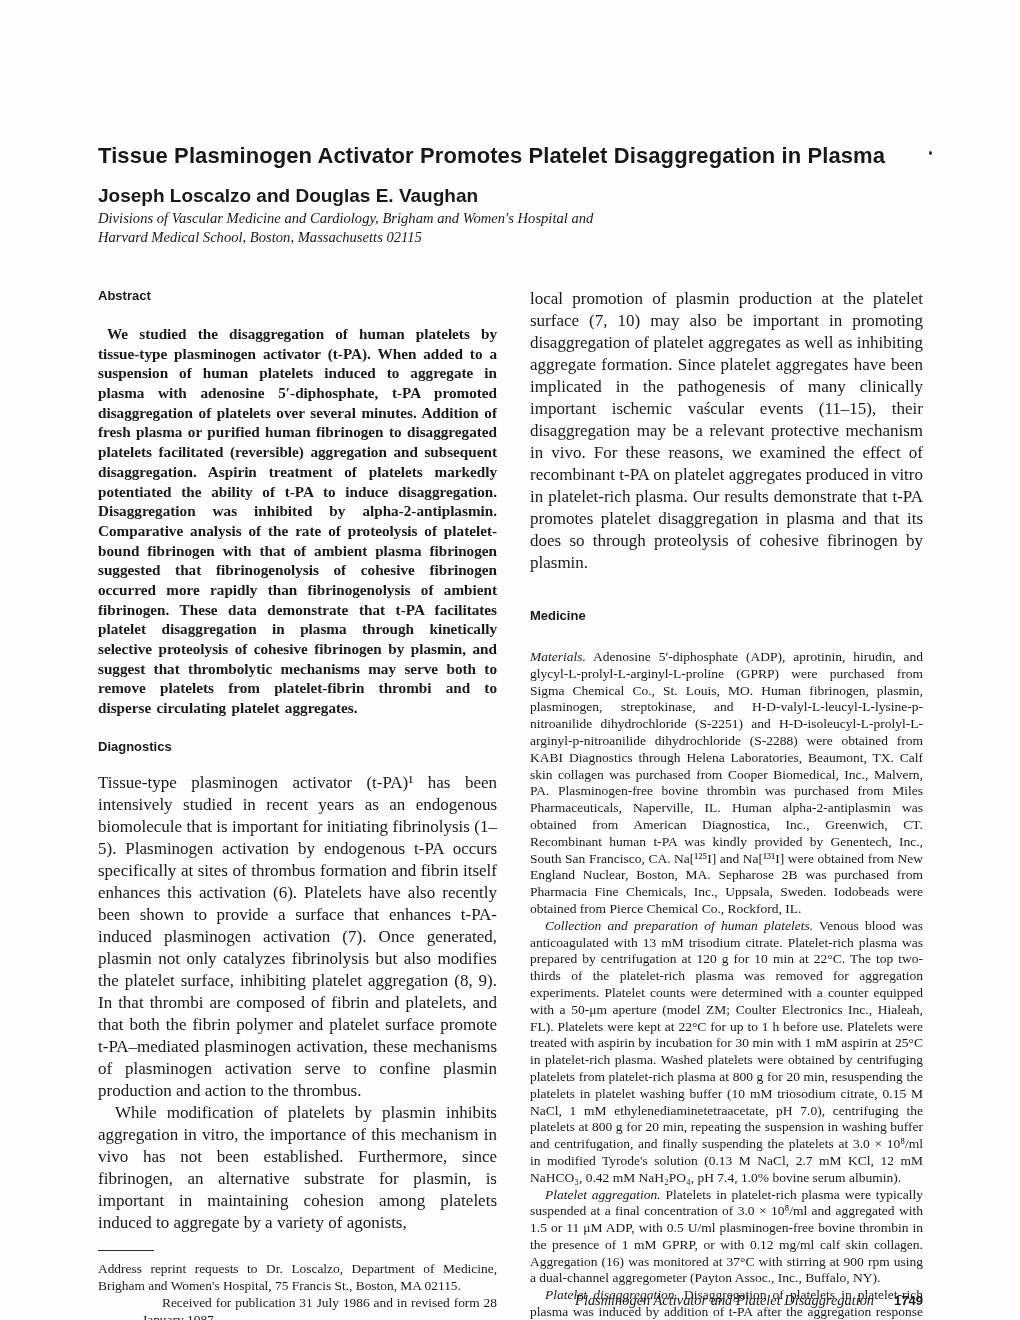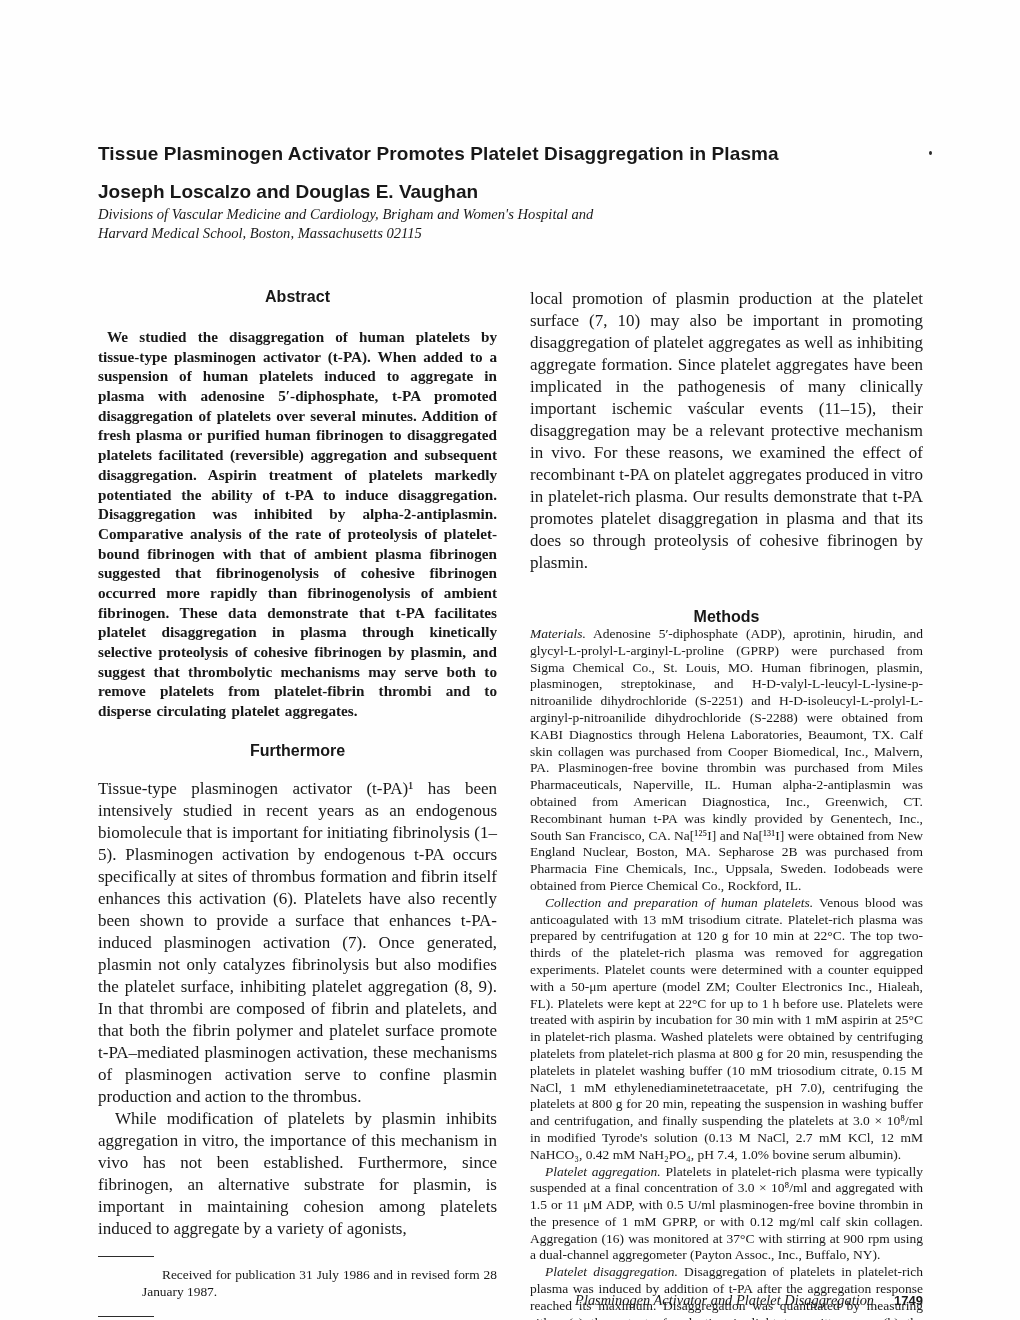--- a/index.html
+++ b/index.html
@@ -18,21 +18,21 @@
   }
   .header {
     position: absolute;
     left: 98px;
     top: 143px;
     width: 845px;
   }
   .title {
     font-family: "Liberation Sans", sans-serif;
     font-weight: bold;
-    font-size: 19px;
+    font-size: 22px;
     letter-spacing: 0.1px;
     margin: 0;
   }
   .authors {
     font-family: "Liberation Sans", sans-serif;
     font-weight: bold;
     font-size: 19px;
     margin-top: 16px;
   }
   .affiliation {
@@ -58,23 +58,22 @@
   }
   .col-right {
     position: absolute;
     left: 530px;
     top: 288px;
     width: 393px;
   }
   .section-heading {
     font-family: "Liberation Sans", sans-serif;
     font-weight: bold;
-    font-size: 16px;
-    margin: 0;
-    text-align: center;
+    font-size: 13px;
+    margin: 0;
   }
   .abstract-body {
     margin: 21px 0 0 0;
     font-weight: bold;
     font-size: 15.2px;
     line-height: 1.295;
     text-align: justify;
     text-indent: 9px;
     word-spacing: 1.5px;
   }
@@ -115,20 +114,21 @@
   .methods-heading {
     margin-top: 34px;
   }
   .methods-par {
     margin: 0;
     font-size: 13.5px;
     line-height: 1.245;
     text-align: justify;
   }
   .methods-first {
+    margin-top: 26px;
   }
   .methods-par.par-indent {
     text-indent: 15px;
   }
   .footer {
     position: absolute;
     left: 530px;
     top: 1291px;
     width: 393px;
     text-align: right;
@@ -158,36 +158,37 @@
     <div class="affiliation">
       <div>Divisions of Vascular Medicine and Cardiology, Brigham and Women's Hospital and</div>
       <div>Harvard Medical School, Boston, Massachusetts 02115</div>
     </div>
   </div>
 
   <div class="col-left">
     <h2 class="section-heading">Abstract</h2>
     <p class="abstract-body">We studied the disaggregation of human platelets by tissue-type plasminogen activator (t-PA). When added to a suspension of human platelets induced to aggregate in plasma with adenosine 5′-diphosphate, t-PA promoted disaggregation of platelets over several minutes. Addition of fresh plasma or purified human fibrinogen to disaggregated platelets facilitated (reversible) aggregation and subsequent disaggregation. Aspirin treatment of platelets markedly potentiated the ability of t-PA to induce disaggregation. Disaggregation was inhibited by alpha-2-antiplasmin. Comparative analysis of the rate of proteolysis of platelet-bound fibrinogen with that of ambient plasma fibrinogen suggested that fibrinogenolysis of cohesive fibrinogen occurred more rapidly than fibrinogenolysis of ambient fibrinogen. These data demonstrate that t-PA facilitates platelet disaggregation in plasma through kinetically selective proteolysis of cohesive fibrinogen by plasmin, and suggest that thrombolytic mechanisms may serve both to remove platelets from platelet-fibrin thrombi and to disperse circulating platelet aggregates.</p>
 
-    <h2 class="section-heading intro-heading">Furthermore</h2>
+    <h2 class="section-heading intro-heading">Diagnostics</h2>
     <p class="body-par first-body-par">Tissue-type plasminogen activator (t-PA)¹ has been intensively studied in recent years as an endogenous biomolecule that is important for initiating fibrinolysis (1–5). Plasminogen activation by endogenous t-PA occurs specifically at sites of thrombus formation and fibrin itself enhances this activation (6). Platelets have also recently been shown to provide a surface that enhances t-PA-induced plasminogen activation (7). Once generated, plasmin not only catalyzes fibrinolysis but also modifies the platelet surface, inhibiting platelet aggregation (8, 9). In that thrombi are composed of fibrin and platelets, and that both the fibrin polymer and platelet surface promote t-PA–mediated plasminogen activation, these mechanisms of plasminogen activation serve to confine plasmin production and action to the thrombus.</p>
     <p class="body-par par-indent">While modification of platelets by plasmin inhibits aggregation in vitro, the importance of this mechanism in vivo has not been established. Furthermore, since fibrinogen, an alternative substrate for plasmin, is important in maintaining cohesion among platelets induced to aggregate by a variety of agonists,</p>
 
     <div class="rule-short"></div>
+    <p class="fn">Address reprint requests to Dr. Loscalzo, Department of Medicine, Brigham and Women's Hospital, 75 Francis St., Boston, MA 02115.</p>
     <p class="fn fn-received">Received for publication 31 July 1986 and in revised form 28 January 1987.</p>
 
     <div class="rule-short"></div>
     <p class="fn"><span>1. </span><span class="italic-lead">Abbreviations used in this paper:</span><span> GPRP, glycyl-L-prolyl-L-arginyl-L-proline; t-PA, tissue-type plasminogen activator.</span></p>
 
   </div>
 
   <div class="col-right">
     <p class="body-par">local promotion of plasmin production at the platelet surface (7, 10) may also be important in promoting disaggregation of platelet aggregates as well as inhibiting aggregate formation. Since platelet aggregates have been implicated in the pathogenesis of many clinically important ischemic vaścular events (11–15), their disaggregation may be a relevant protective mechanism in vivo. For these reasons, we examined the effect of recombinant t-PA on platelet aggregates produced in vitro in platelet-rich plasma. Our results demonstrate that t-PA promotes platelet disaggregation in plasma and that its does so through proteolysis of cohesive fibrinogen by plasmin.</p>
 
-    <h2 class="section-heading methods-heading">Methods</h2>
+    <h2 class="section-heading methods-heading">Medicine</h2>
 
     <p class="methods-par methods-first"><span class="italic-lead">Materials.</span><span> Adenosine 5′-diphosphate (ADP), aprotinin, hirudin, and glycyl-L-prolyl-L-arginyl-L-proline (GPRP) were purchased from Sigma Chemical Co., St. Louis, MO. Human fibrinogen, plasmin, plasminogen, streptokinase, and H-D-valyl-L-leucyl-L-lysine-p-nitroanilide dihydrochloride (S-2251) and H-D-isoleucyl-L-prolyl-L-arginyl-p-nitroanilide dihydrochloride (S-2288) were obtained from KABI Diagnostics through Helena Laboratories, Beaumont, TX. Calf skin collagen was purchased from Cooper Biomedical, Inc., Malvern, PA. Plasminogen-free bovine thrombin was purchased from Miles Pharmaceuticals, Naperville, IL. Human alpha-2-antiplasmin was obtained from American Diagnostica, Inc., Greenwich, CT. Recombinant human t-PA was kindly provided by Genentech, Inc., South San Francisco, CA. Na[¹²⁵I] and Na[¹³¹I] were obtained from New England Nuclear, Boston, MA. Sepharose 2B was purchased from Pharmacia Fine Chemicals, Inc., Uppsala, Sweden. Iodobeads were obtained from Pierce Chemical Co., Rockford, IL.</span></p>
 
     <p class="methods-par par-indent"><span class="italic-lead">Collection and preparation of human platelets.</span><span> Venous blood was anticoagulated with 13 mM trisodium citrate. Platelet-rich plasma was prepared by centrifugation at 120 g for 10 min at 22°C. The top two-thirds of the platelet-rich plasma was removed for aggregation experiments. Platelet counts were determined with a counter equipped with a 50-μm aperture (model ZM; Coulter Electronics Inc., Hialeah, FL). Platelets were kept at 22°C for up to 1 h before use. Platelets were treated with aspirin by incubation for 30 min with 1 mM aspirin at 25°C in platelet-rich plasma. Washed platelets were obtained by centrifuging platelets from platelet-rich plasma at 800 g for 20 min, resuspending the platelets in platelet washing buffer (10 mM triosodium citrate, 0.15 M NaCl, 1 mM ethylenediaminetetraacetate, pH 7.0), centrifuging the platelets at 800 g for 20 min, repeating the suspension in washing buffer and centrifugation, and finally suspending the platelets at 3.0 × 10⁸/ml in modified Tyrode's solution (0.13 M NaCl, 2.7 mM KCl, 12 mM NaHCO₃, 0.42 mM NaH₂PO₄, pH 7.4, 1.0% bovine serum albumin).</span></p>
 
     <p class="methods-par par-indent"><span class="italic-lead">Platelet aggregation.</span><span> Platelets in platelet-rich plasma were typically suspended at a final concentration of 3.0 × 10⁸/ml and aggregated with 1.5 or 11 μM ADP, with 0.5 U/ml plasminogen-free bovine thrombin in the presence of 1 mM GPRP, or with 0.12 mg/ml calf skin collagen. Aggregation (16) was monitored at 37°C with stirring at 900 rpm using a dual-channel aggregometer (Payton Assoc., Inc., Buffalo, NY).</span></p>
 
     <p class="methods-par par-indent"><span class="italic-lead">Platelet disaggregation.</span><span> Disaggregation of platelets in platelet-rich plasma was induced by addition of t-PA after the aggregation response reached its maximum. Disaggregation was quantitated by measuring either (a) the extent of reduction in light transmittance or (b) the maximal rate of decrease in light transmittance after addition of t-PA (in percent transmittance per second).</span></p>
   </div>
 

